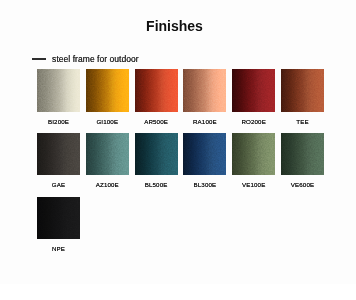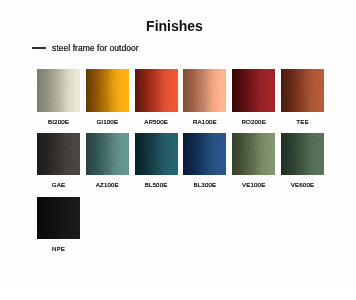--- a/index.html
+++ b/index.html
@@ -27,21 +27,21 @@
     top: 17.5px;
     width: 349px;
     text-align: center;
     font-size: 14px;
     font-weight: bold;
     color: #0e0e0e;
   }
   .legend {
     position: absolute;
     left: 31.7px;
-    top: 43px;
+    top: 54px;
     display: flex;
     align-items: center;
   }
   .legend-line {
     width: 14px;
     height: 1.2px;
     background: #2e2e2e;
   }
   .legend-label {
     margin-left: 6.4px;

